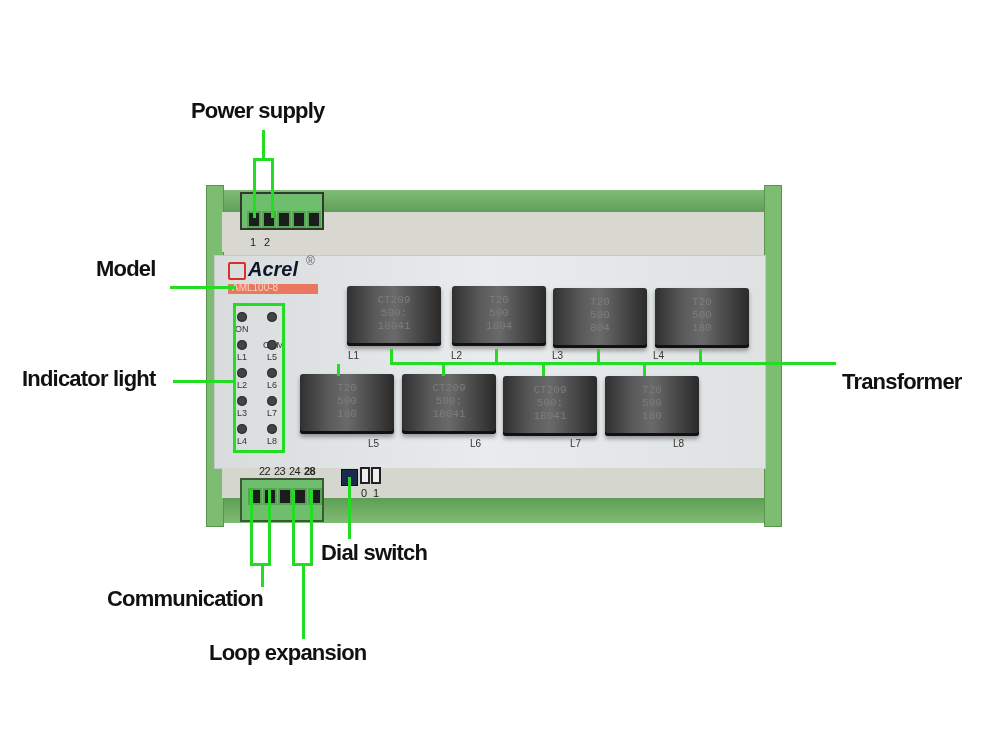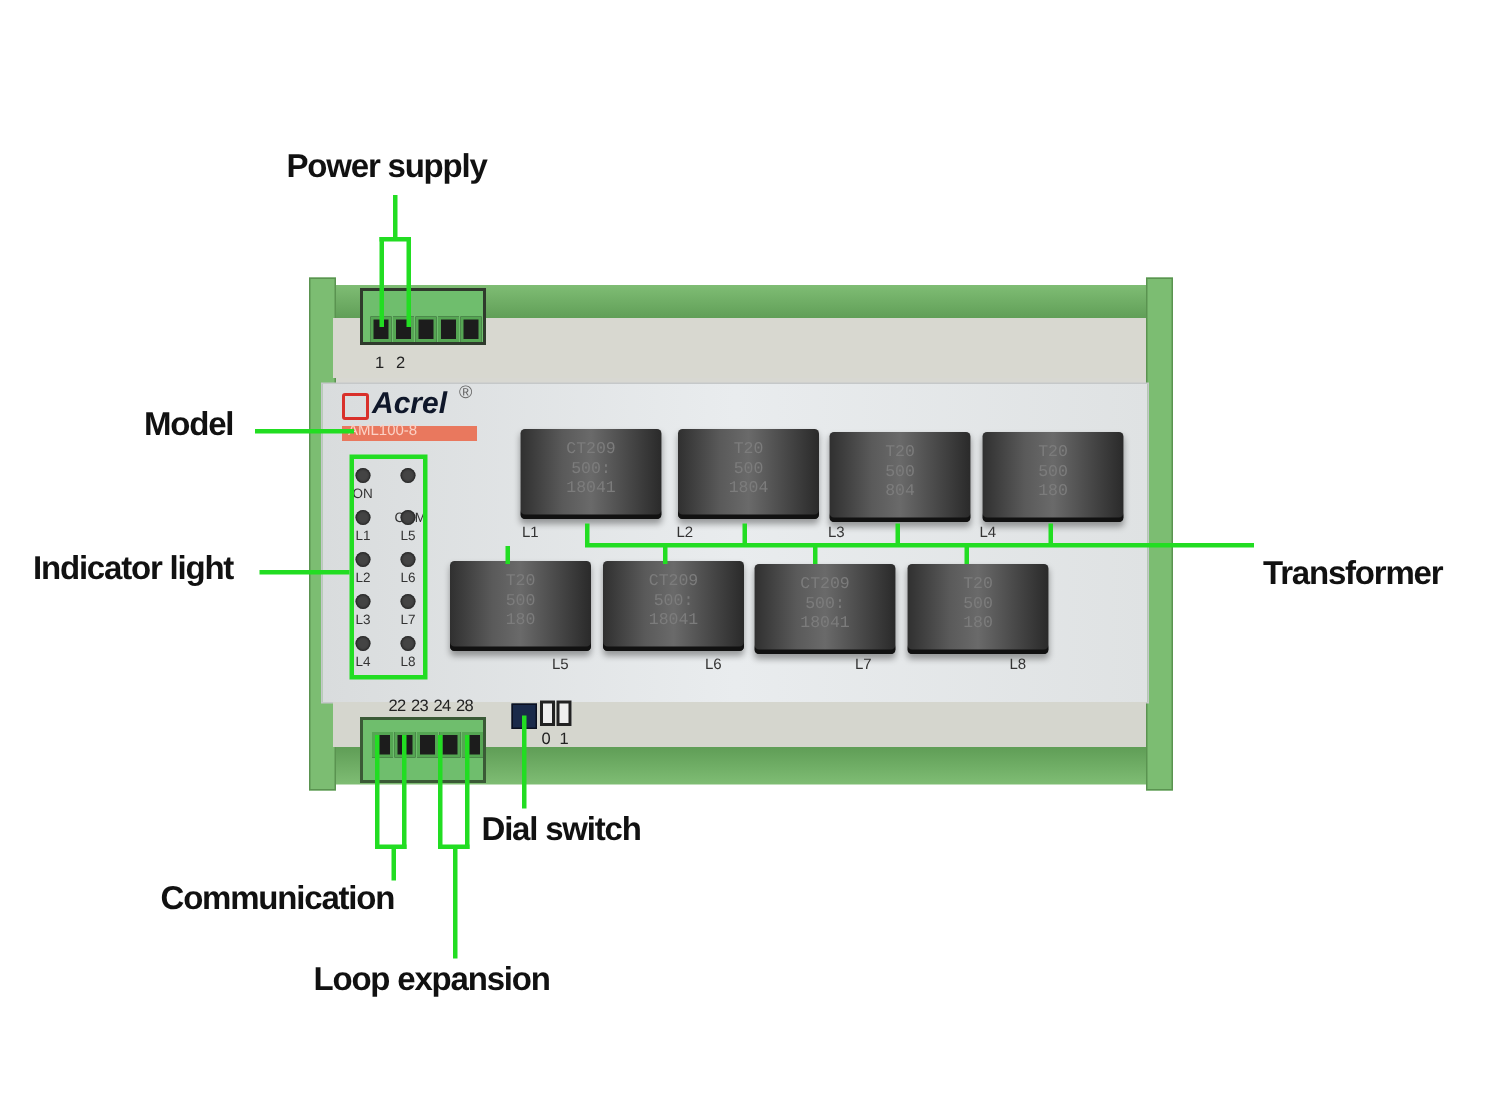--- a/index.html
+++ b/index.html
@@ -126,40 +126,40 @@
     <div>T20</div>
     <div>500</div>
     <div>180</div>
   </div>
 <span class="ctlbl" style="left:673px;top:438px;">L8</span>
 
 <span class="tnum" style="left:256px;top:465px;letter-spacing:-0.5px;margin-top:20px;">21</span>
 <span class="tnum" style="left:259px;top:465px;letter-spacing:-0.5px;">22</span>
 <span class="tnum" style="left:274px;top:465px;letter-spacing:-0.5px;text-align:center;">23</span>
 <span class="tnum" style="left:289px;top:465px;letter-spacing:-0.5px;">24</span>
-<span class="tnum" style="left:304px;top:465px;letter-spacing:-0.5px;">28</span>
+<span class="tnum" style="left:304px;top:465px;letter-spacing:-0.5px;font-weight:bold;">28</span>
 <div class="abs terminal" style="left:240px;top:478px;width:84px;height:44px;border-color:#3a5a36;">
   <div class="pin" style="left:6px;top:8px;"></div>
   <div class="pin" style="left:21px;top:8px;"></div>
   <div class="pin" style="left:36px;top:8px;"></div>
   <div class="pin" style="left:51px;top:8px;"></div>
   <div class="pin" style="left:66px;top:8px;"></div>
 </div>
 
 <div class="abs" style="left:341px;top:469px;width:15px;height:15px;background:#1a2a4a;border:1px solid #0b1020;"></div>
 <div class="abs" style="left:360px;top:467px;width:6px;height:13px;border:2px solid #222;background:#eee;"></div>
 <div class="abs" style="left:371px;top:467px;width:6px;height:13px;border:2px solid #222;background:#eee;"></div>
 <span class="tnum" style="left:361px;top:487px;">0</span>
 <span class="tnum" style="left:373px;top:487px;">1</span>
 
 <span class="label" style="left:191px;top:98px;">Power supply</span>
 <div class="gl" style="left:262px;top:130px;width:3px;height:30px;"></div>
 <div class="gbox" style="left:253px;top:158px;width:21px;height:60px;border-bottom:none;"></div>
 
-<span class="label" style="left:96px;top:270px;">Model</span>
+<span class="label" style="left:96px;top:256px;">Model</span>
 <div class="gl" style="left:170px;top:286px;width:66px;height:3px;"></div>
 
 <span class="label" style="left:22px;top:366px;">Indicator light</span>
 <div class="gl" style="left:173px;top:380px;width:60px;height:3px;"></div>
 <div class="gbox" style="left:233px;top:303px;width:52px;height:150px;"></div>
 
 <span class="label" style="left:842px;top:369px;">Transformer</span>
 <div class="gl" style="left:390px;top:362px;width:446px;height:3px;"></div>
 <div class="gl" style="left:390px;top:349px;width:3px;height:14px;"></div>
 <div class="gl" style="left:495px;top:349px;width:3px;height:14px;"></div>

